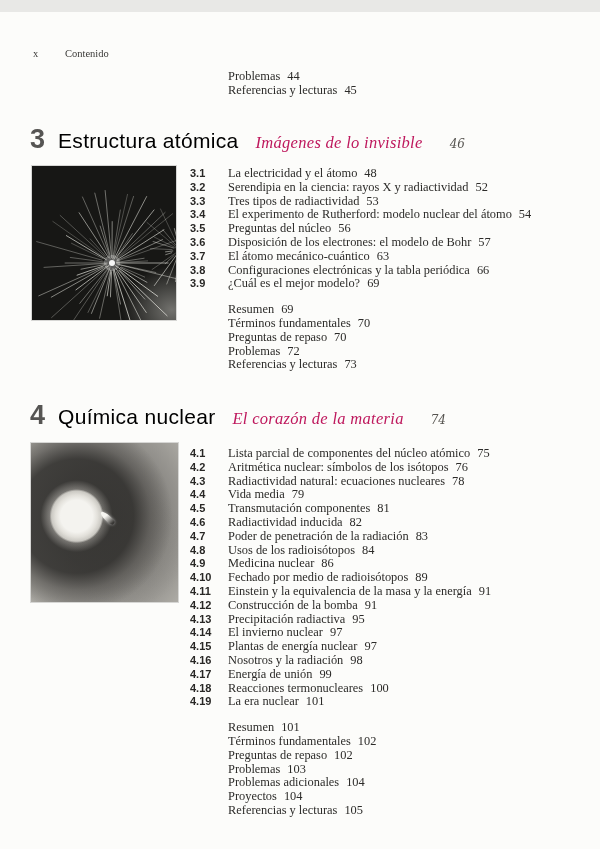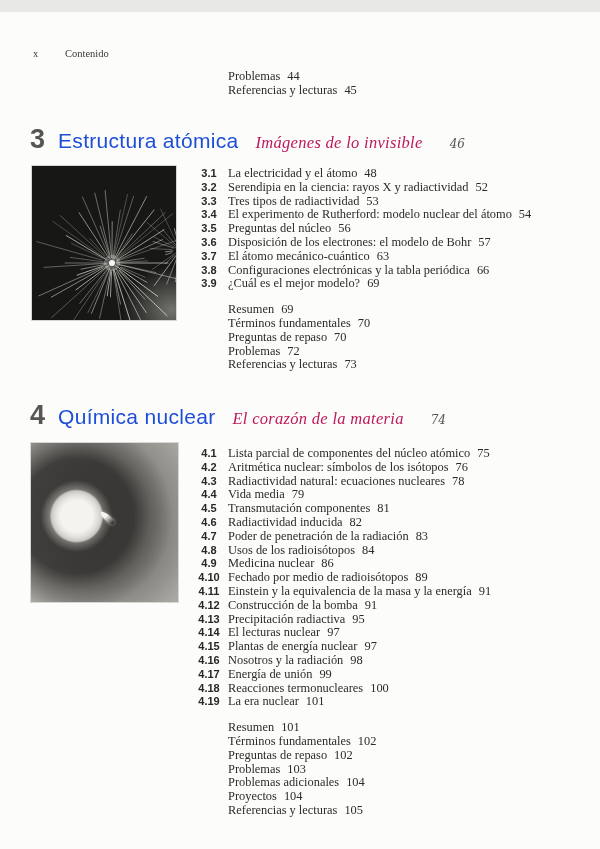--- a/index.html
+++ b/index.html
@@ -12,21 +12,21 @@
   .running-head{position:absolute;top:36px;left:33px;font-size:10.5px;color:#3a3937;}
   .running-head .folio{display:inline-block;width:32px;}
   
   .prev-endmatter{position:absolute;top:58px;left:228px;font-size:12.3px;line-height:14px;color:#2c2b29;}
   
   .chapter{position:absolute;left:0;width:600px;}
   .chapter-3{top:112px;height:270px;}
   .chapter-4{top:388px;height:430px;}
   .chap-head{position:absolute;top:0;left:30px;display:flex;align-items:baseline;white-space:nowrap;}
   .chap-num{font-family:"Liberation Sans",sans-serif;font-weight:bold;font-size:27px;color:#565553;}
-  .chap-title{font-family:"Liberation Sans",sans-serif;font-weight:400;font-size:21px;color:#1d4ed8;margin-left:13px;letter-spacing:.3px;}
+  .chap-title{font-family:"Liberation Sans",sans-serif;font-weight:400;font-size:21px;color:#000000;margin-left:13px;letter-spacing:.3px;}
   .chap-sub{font-family:Liberation Serif, serif;font-style:italic;font-size:16.5px;color:#be185d;margin-left:17px;letter-spacing:.3px;}
   .chap-page{font-family:"DejaVu Serif",serif;font-style:italic;font-size:12px;color:#565450;margin-left:27px;}
   
   .chap-photo{position:absolute;box-shadow:0 0 0 1px rgba(0,0,0,.15);}
   .photo-fireworks{left:32px;top:42px;width:144px;height:154px;}
   .photo-fireworks svg{display:block;width:144px;height:154px;}
   .photo-sphere{
     left:31px;top:43px;width:147px;height:159px;
     background:
       radial-gradient(circle 27px at 31% 46%, #f4f3ef 0 16px, #e2e0da 21px, #cbc9c3 25px, rgba(203,201,195,0) 27px),
@@ -38,21 +38,21 @@
     position:absolute;left:68px;top:72px;width:17px;height:6px;
     border-radius:60% 40% 40% 60%;
     background:linear-gradient(100deg,#f6f5f1 35%, rgba(246,245,241,0) 90%);
     transform:rotate(42deg);
     box-shadow:0 0 3px rgba(255,255,255,.55);
   }
   
   .chap-toc{position:absolute;left:190px;}
   .chapter-3 .chap-toc{top:43px;}
   .chapter-4 .chap-toc{top:47px;}
-  .toc-row{display:flex;align-items:baseline;line-height:13.8px;font-size:12.4px;white-space:nowrap;text-align:center;}
+  .toc-row{display:flex;align-items:baseline;line-height:13.8px;font-size:12.4px;white-space:nowrap;}
   .sec-num{flex:0 0 38px;font-family:"Liberation Sans",sans-serif;font-weight:bold;font-size:11px;color:#282725;}
   .sec-title{color:#2c2b29;}
   .pg{margin-left:7px;}
   .endmatter{margin-top:12px;padding-left:38px;}
   .endmatter .toc-row{line-height:13.8px;}
 </style>
 </head>
 <body>
 
 <div class="page">
@@ -357,21 +357,21 @@
           </div>
 
           <div class="toc-row">
             <span class="sec-num">4.13</span>
             <span class="sec-title">Precipitación radiactiva</span>
             <span class="pg">95</span>
           </div>
 
           <div class="toc-row">
             <span class="sec-num">4.14</span>
-            <span class="sec-title">El lecturas nuclear</span>
+            <span class="sec-title">El invierno nuclear</span>
             <span class="pg">97</span>
           </div>
 
           <div class="toc-row">
             <span class="sec-num">4.15</span>
             <span class="sec-title">Plantas de energía nuclear</span>
             <span class="pg">97</span>
           </div>
 
           <div class="toc-row">

